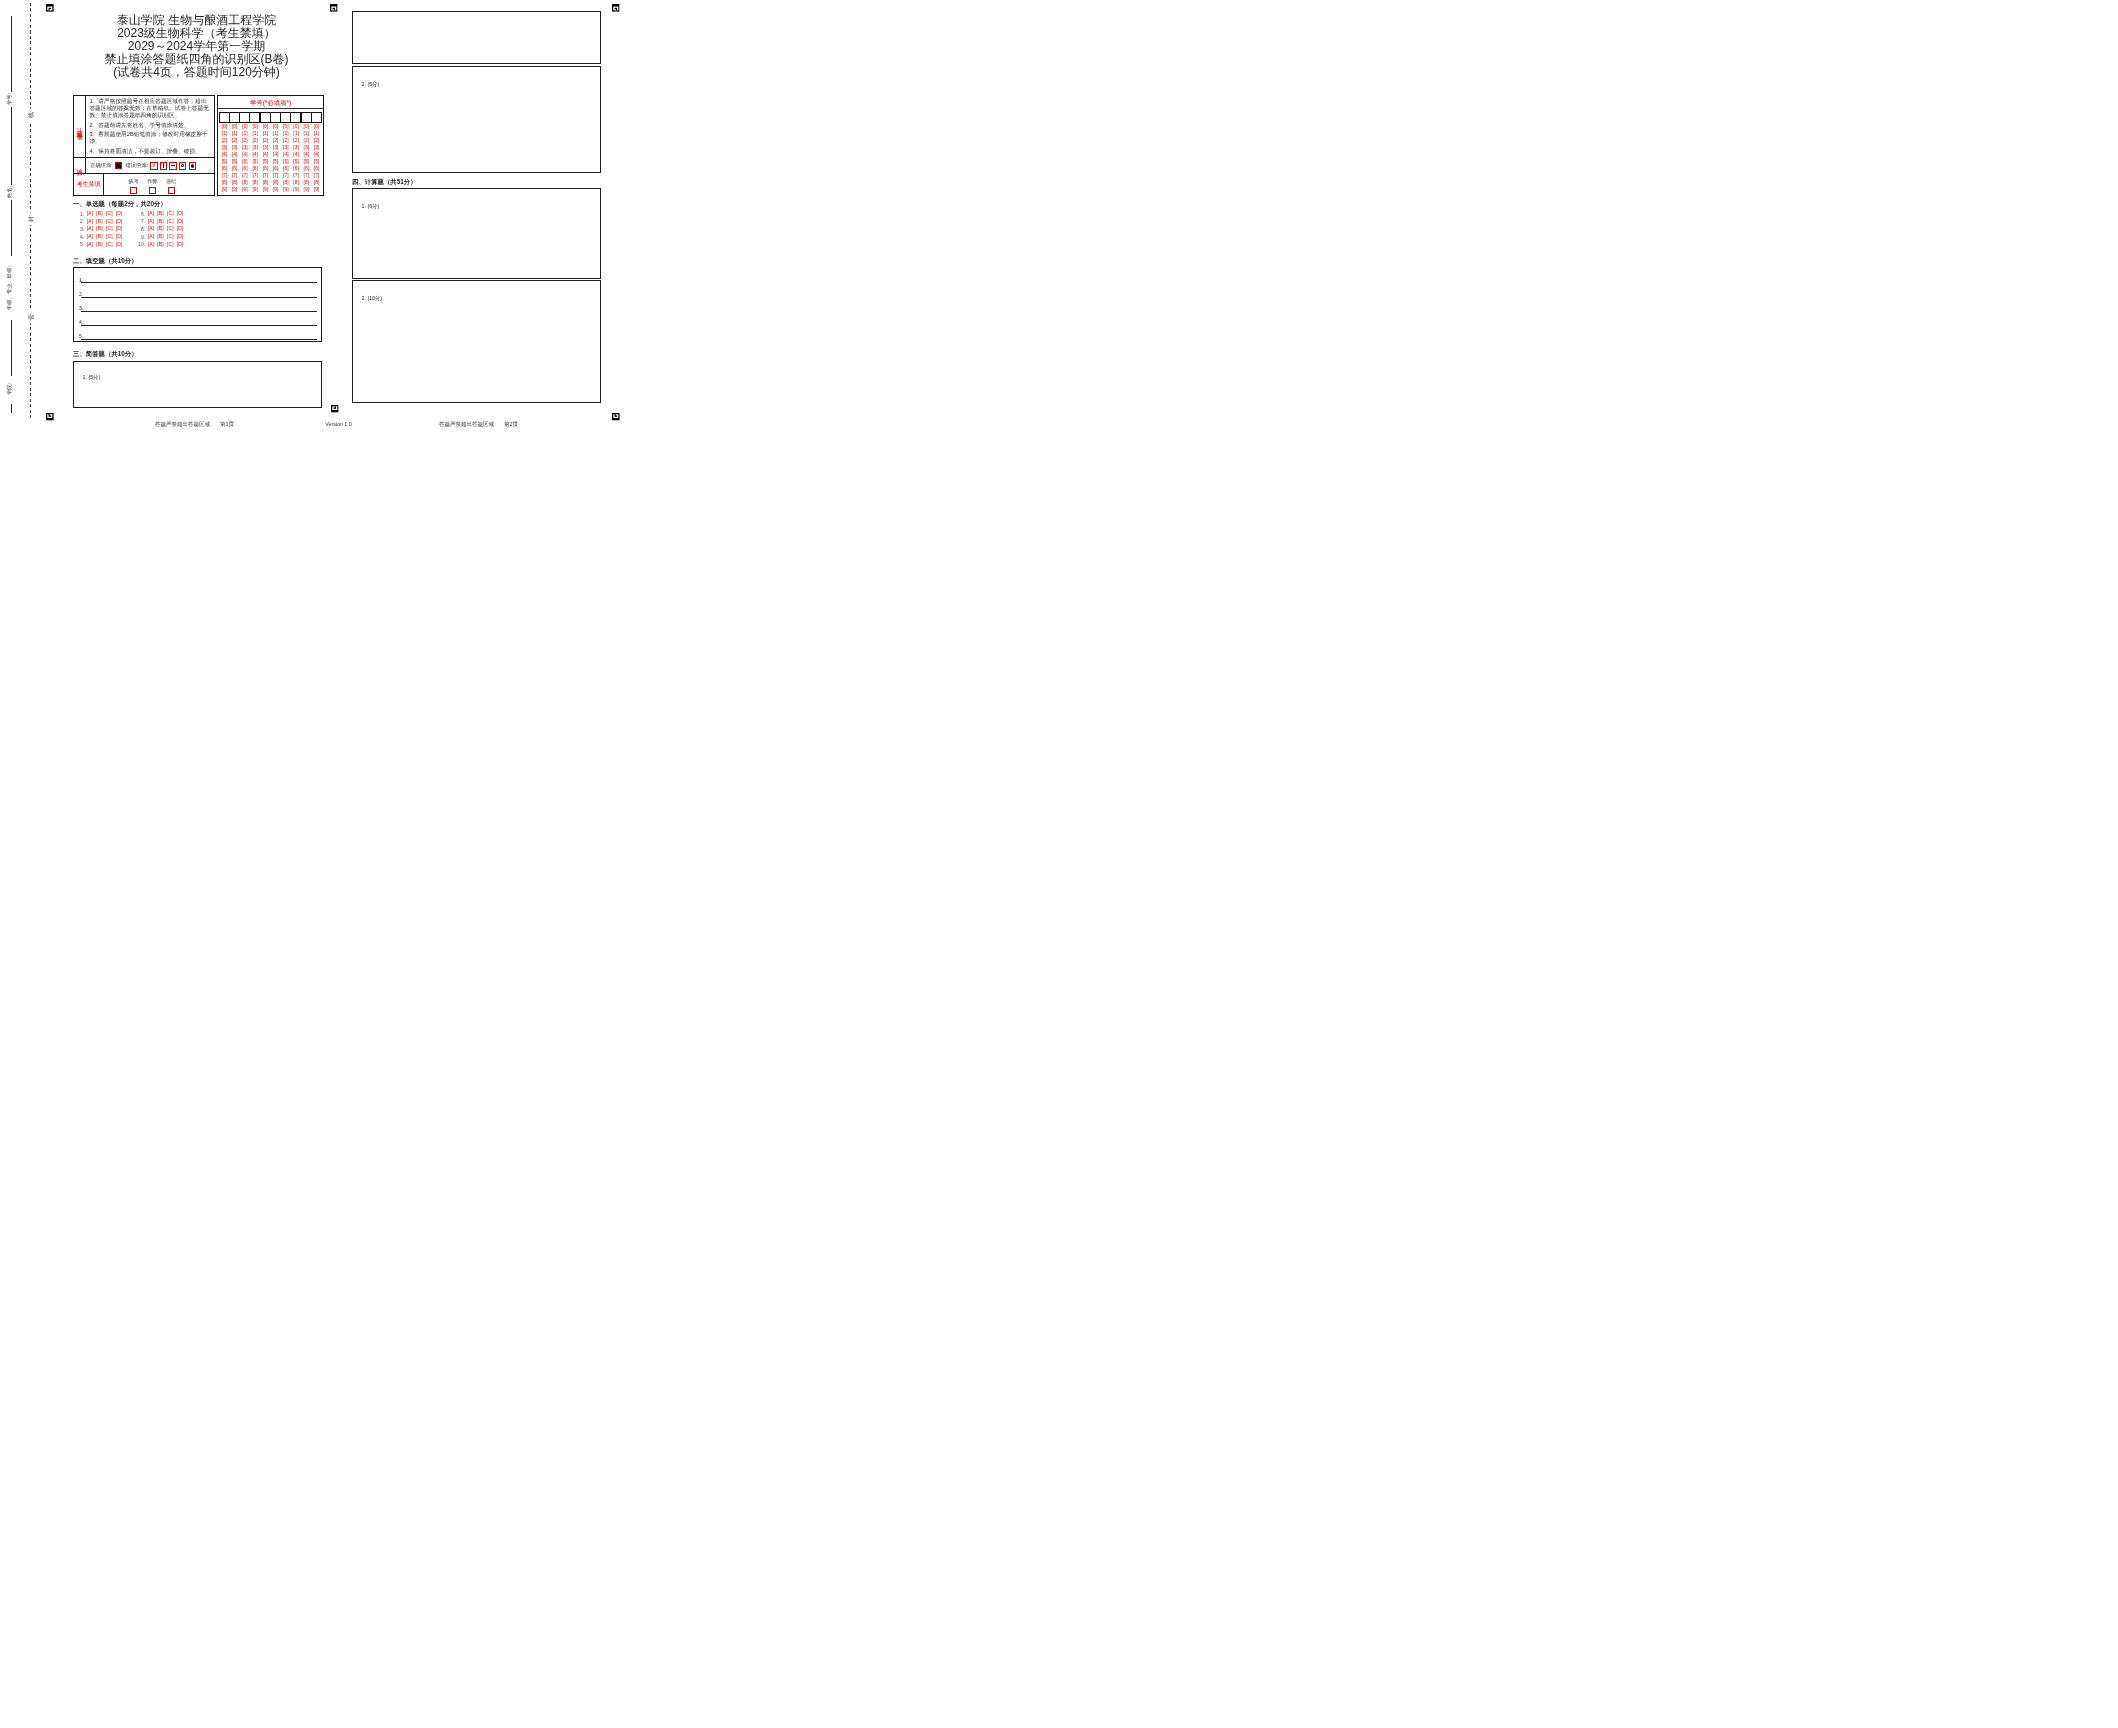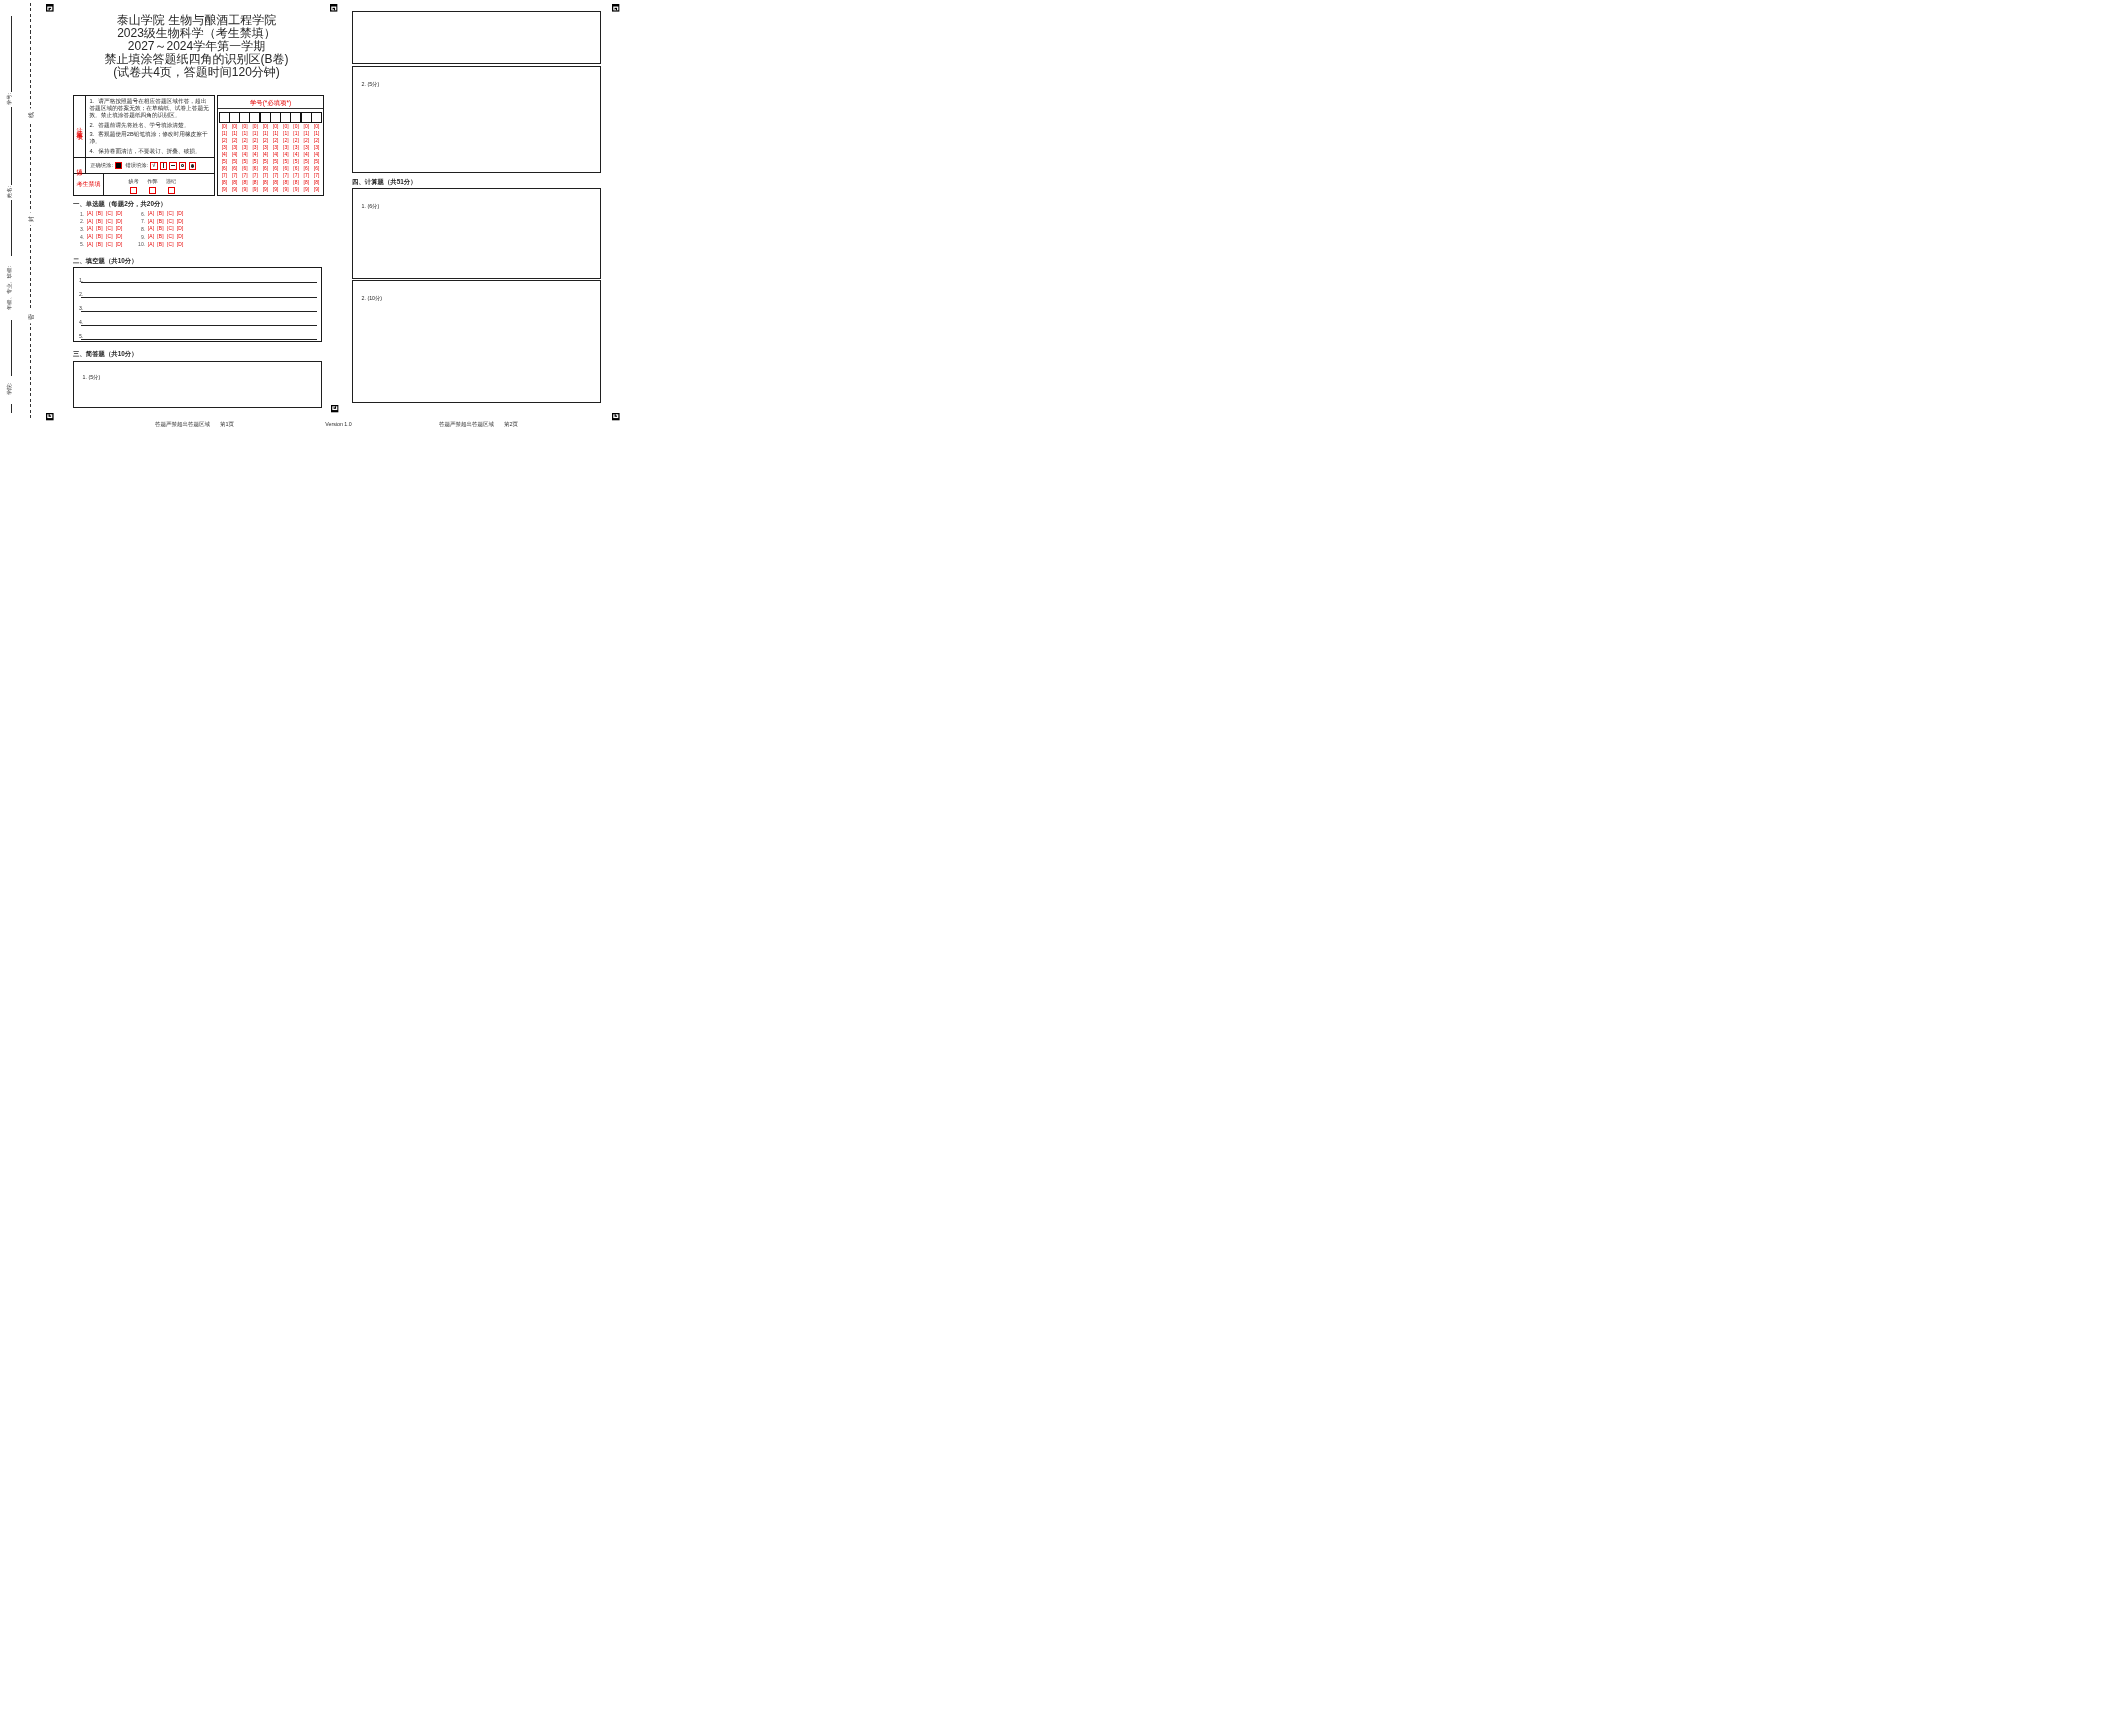--- a/index.html
+++ b/index.html
@@ -147,21 +147,21 @@
   <div class="side-line" style="top:404px;height:8.5px"></div>
 
   <div class="side-label" style="top:99px">学号:</div>
   <div class="side-label" style="top:192px">姓名:</div>
   <div class="side-label" style="top:288px">年级、专业、班级:</div>
   <div class="side-label" style="top:389px">学院:</div>
 
   <div class="title-block">
       <div class="title-line">泰山学院 生物与酿酒工程学院</div>
       <div class="title-line">2023级生物科学（考生禁填）</div>
-      <div class="title-line">2027～2024学年第一学期</div>
+      <div class="title-line">2029～2024学年第一学期</div>
       <div class="title-line">禁止填涂答题纸四角的识别区(B卷)</div>
       <div class="title-line">(试卷共4页，答题时间120分钟)</div>
     </div>
 
   <div class="notice">
     <div class="n-row1">
       <div class="n-label">
         <div class="v-red">注意事项</div>
       </div>
       <div class="n-items">

